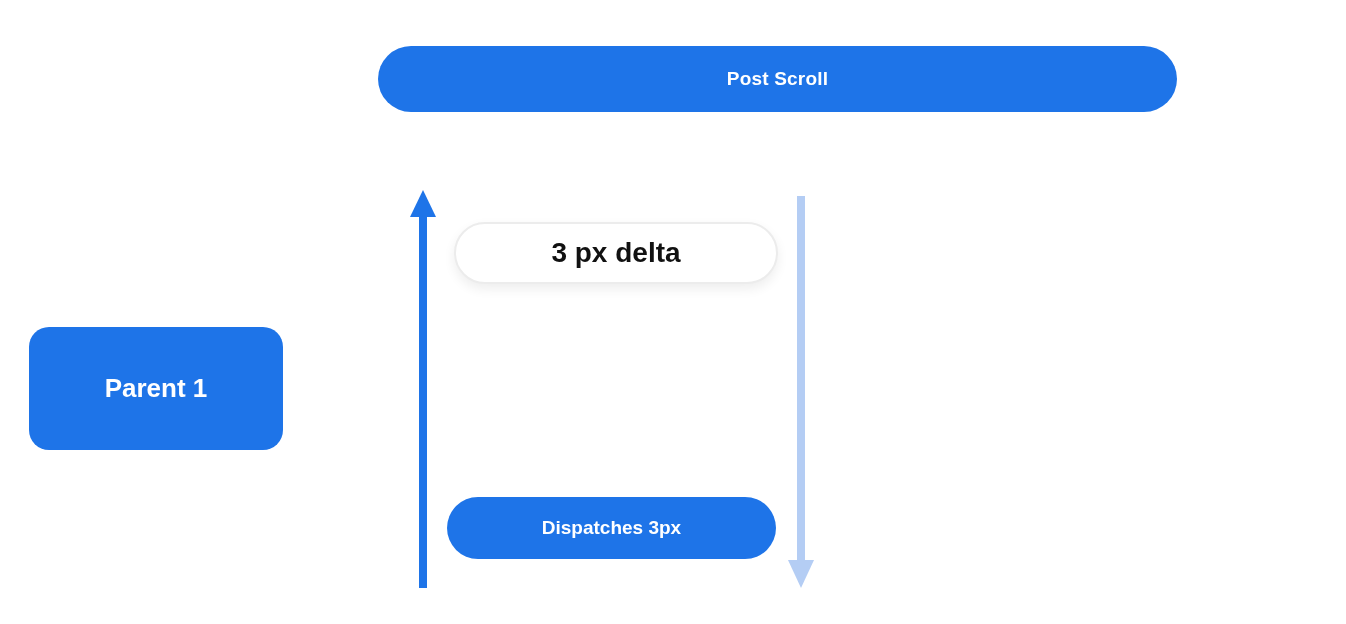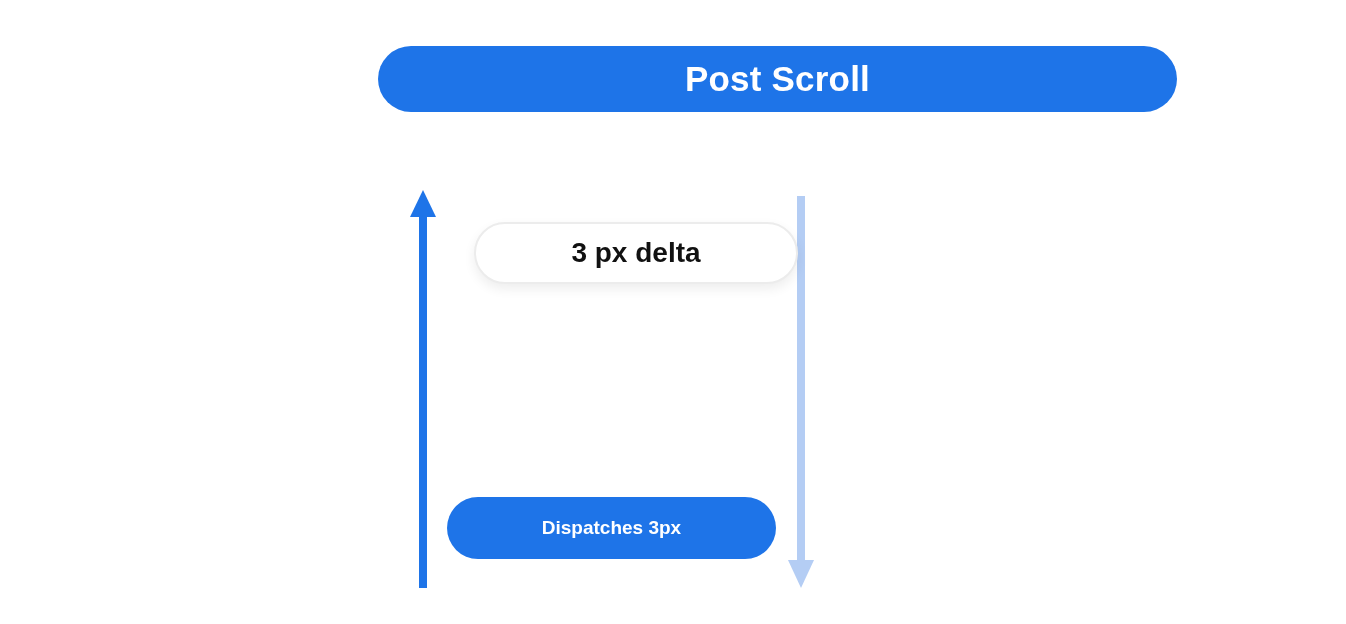--- a/index.html
+++ b/index.html
@@ -27,21 +27,21 @@
   .post-scroll-pill{
     position:absolute;
     left:378px; top:46px;
     width:799px; height:66px;
     background:var(--primary-blue);
     border-radius:33px;
     display:flex; align-items:center; justify-content:center;
   }
   .post-scroll-pill span{
     color:var(--text-on-blue);
-    font-size:35px;
+    font-size:19px;
     letter-spacing:.2px;
   }
   
   .node-stack{
     position:absolute;
     left:29px; top:189px;
     width:254px; height:400px;
   }
   .node{
     position:absolute;
@@ -61,21 +61,21 @@
   }
   
   .arrow{ position:absolute; display:block; }
   .arrow-up{ left:405px; top:190px; }
   .arrow-down{ left:783px; top:196px; }
   .arrow-up .shaft, .arrow-up .head{ fill:var(--primary-blue); }
   .arrow-down .shaft, .arrow-down .head{ fill:var(--light-blue); }
   
   .delta-pill{
     position:absolute;
-    left:474px; top:222px;
+    left:454px; top:222px;
     width:324px; height:62px;
     background:#ffffff;
     border:2px solid var(--pill-border);
     border-radius:31px;
     box-shadow:0 5px 12px rgba(0,0,0,0.07);
     display:flex; align-items:center; justify-content:center;
   }
   .delta-pill span{
     color:var(--text-dark);
     font-size:28px;
@@ -96,20 +96,23 @@
 </head>
 <body>
 
 <div class="canvas">
 
   <div class="post-scroll-pill">
     <span>Post Scroll</span>
   </div>
 
   <div class="node-stack">
+    <div class="node node-parent1">
+      <span>Parent 1</span>
+    </div>
   </div>
 
   <svg class="arrow arrow-up" width="36" height="398" viewBox="0 0 36 398" aria-hidden="true">
     <rect class="shaft" x="14" y="20" width="8" height="378"></rect>
     <polygon class="head" points="18,0 5,27 31,27"></polygon>
   </svg>
 
   <svg class="arrow arrow-down" width="36" height="392" viewBox="0 0 36 392" aria-hidden="true">
     <rect class="shaft" x="14" y="0" width="8" height="366"></rect>
     <polygon class="head" points="18,392 5,364 31,364"></polygon>

